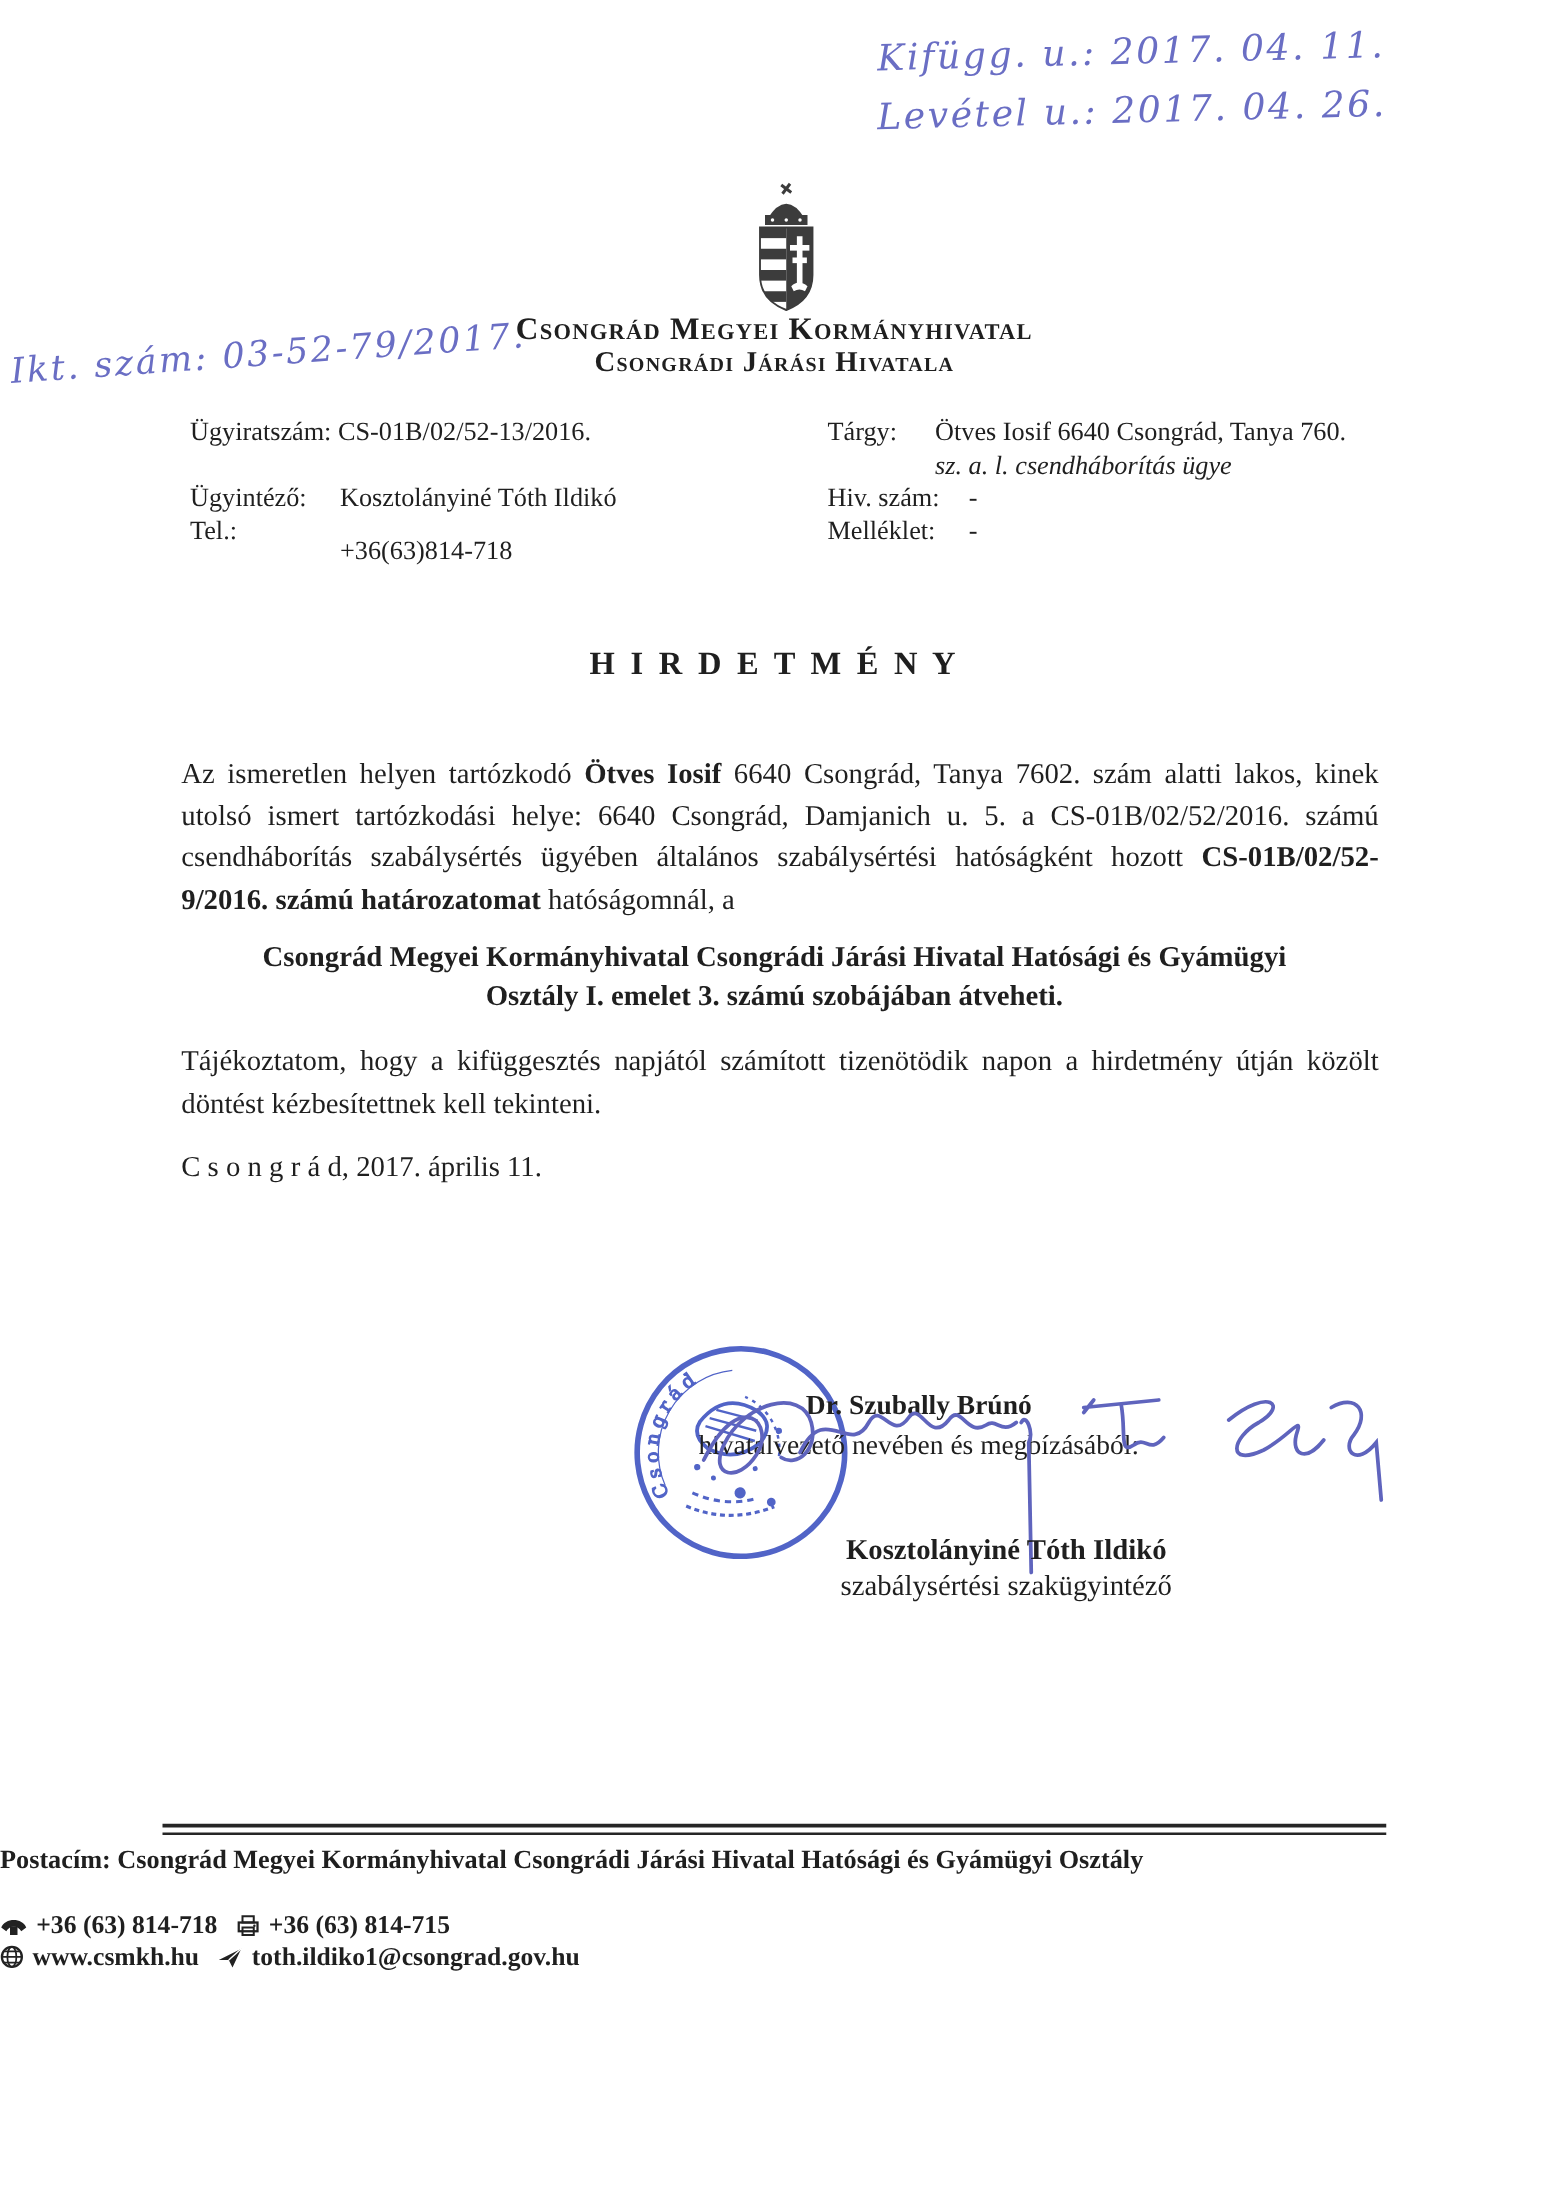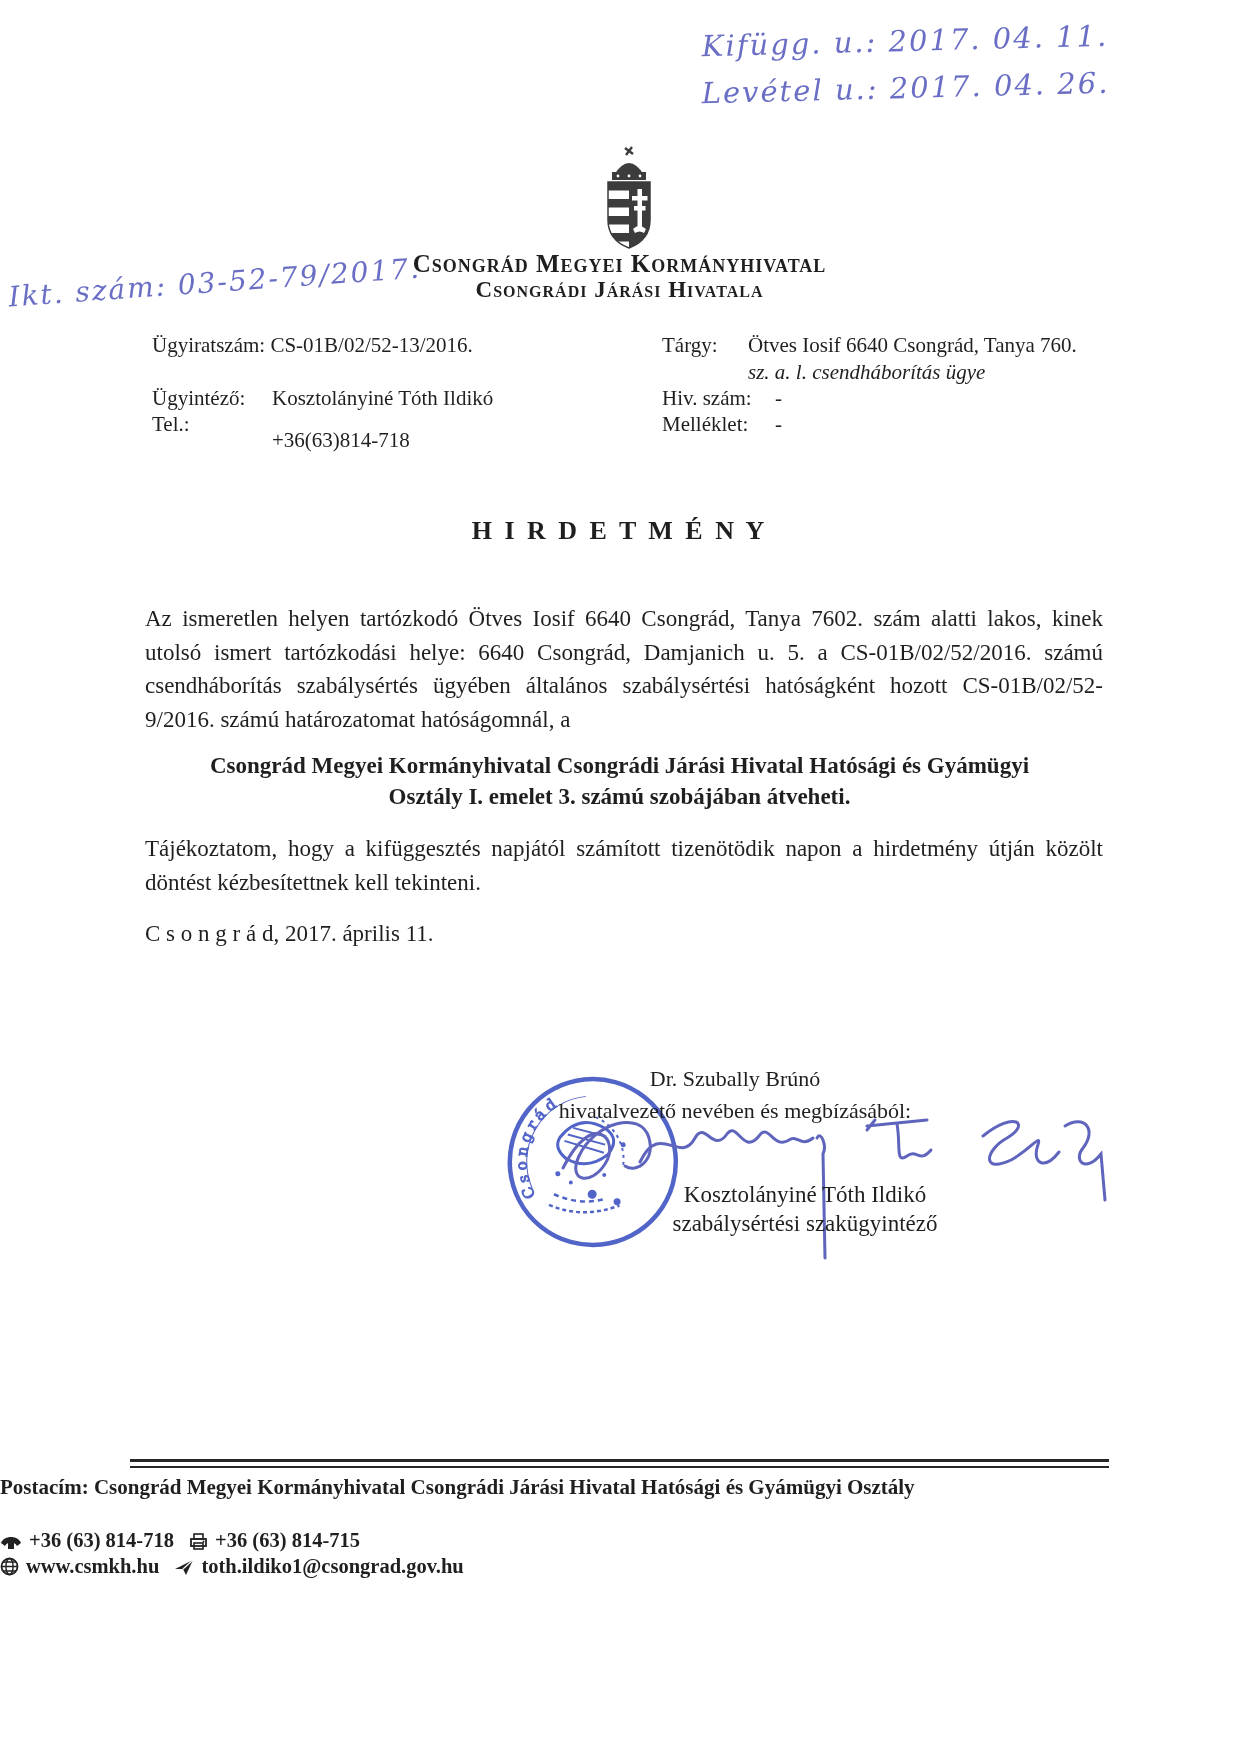--- a/index.html
+++ b/index.html
@@ -2,21 +2,21 @@
 <html><head>
 <meta charset="utf-8">
 <style>
   html,body{margin:0;padding:0;background:#e8e8e8;}
   .page{
     position:relative;width:1239px;height:1752px;margin:0 auto;
     background:#fff;overflow:hidden;
     font-family:"Liberation Serif", serif;color:#1f1f1f;
   }
   .abs{position:absolute;}
-  .b{font-weight:normal;}
+  .b{font-weight:bold;margin-top:45px;}
   
   .hand{
     font-family:"DejaVu Serif", serif;font-style:italic;
     color:#6a6ec4;letter-spacing:2px;
   }
   .top-note{top:18px;right:130px;text-align:right;font-size:29px;line-height:47px;transform:rotate(-1.5deg);}
   .left-note{top:266px;left:8px;font-size:28px;transform:rotate(-4deg);}
   
   .emblem{left:601px;top:145px;}
   .org{left:0;width:100%;text-align:center;font-weight:bold;font-variant:small-caps;letter-spacing:1px;}

